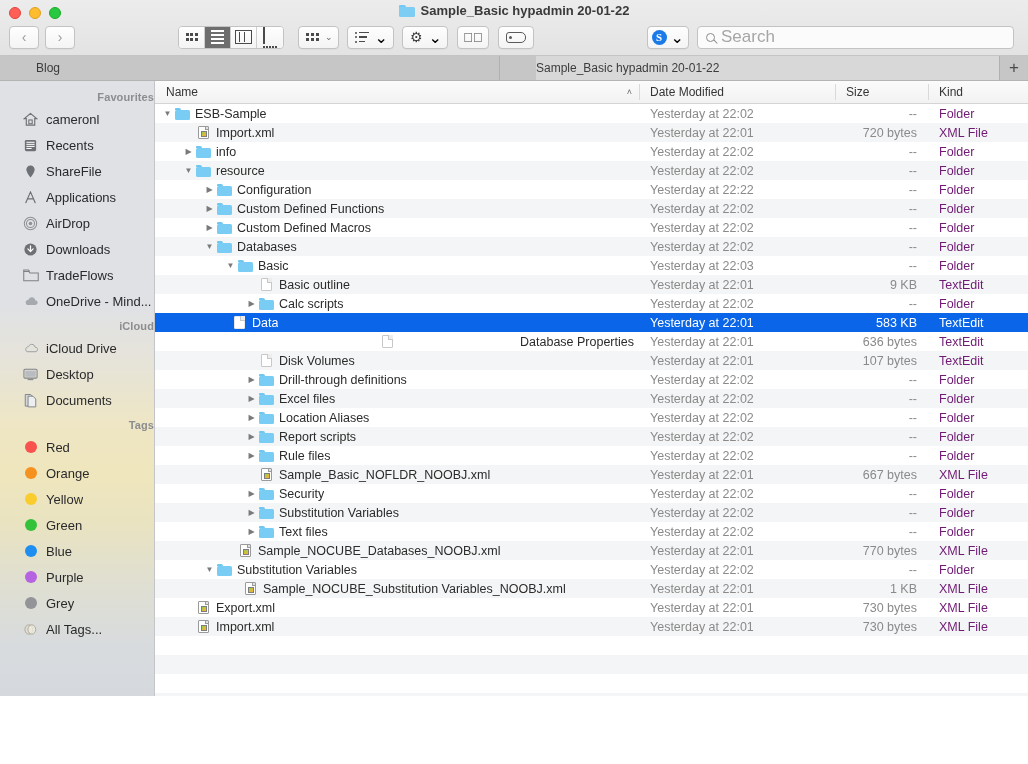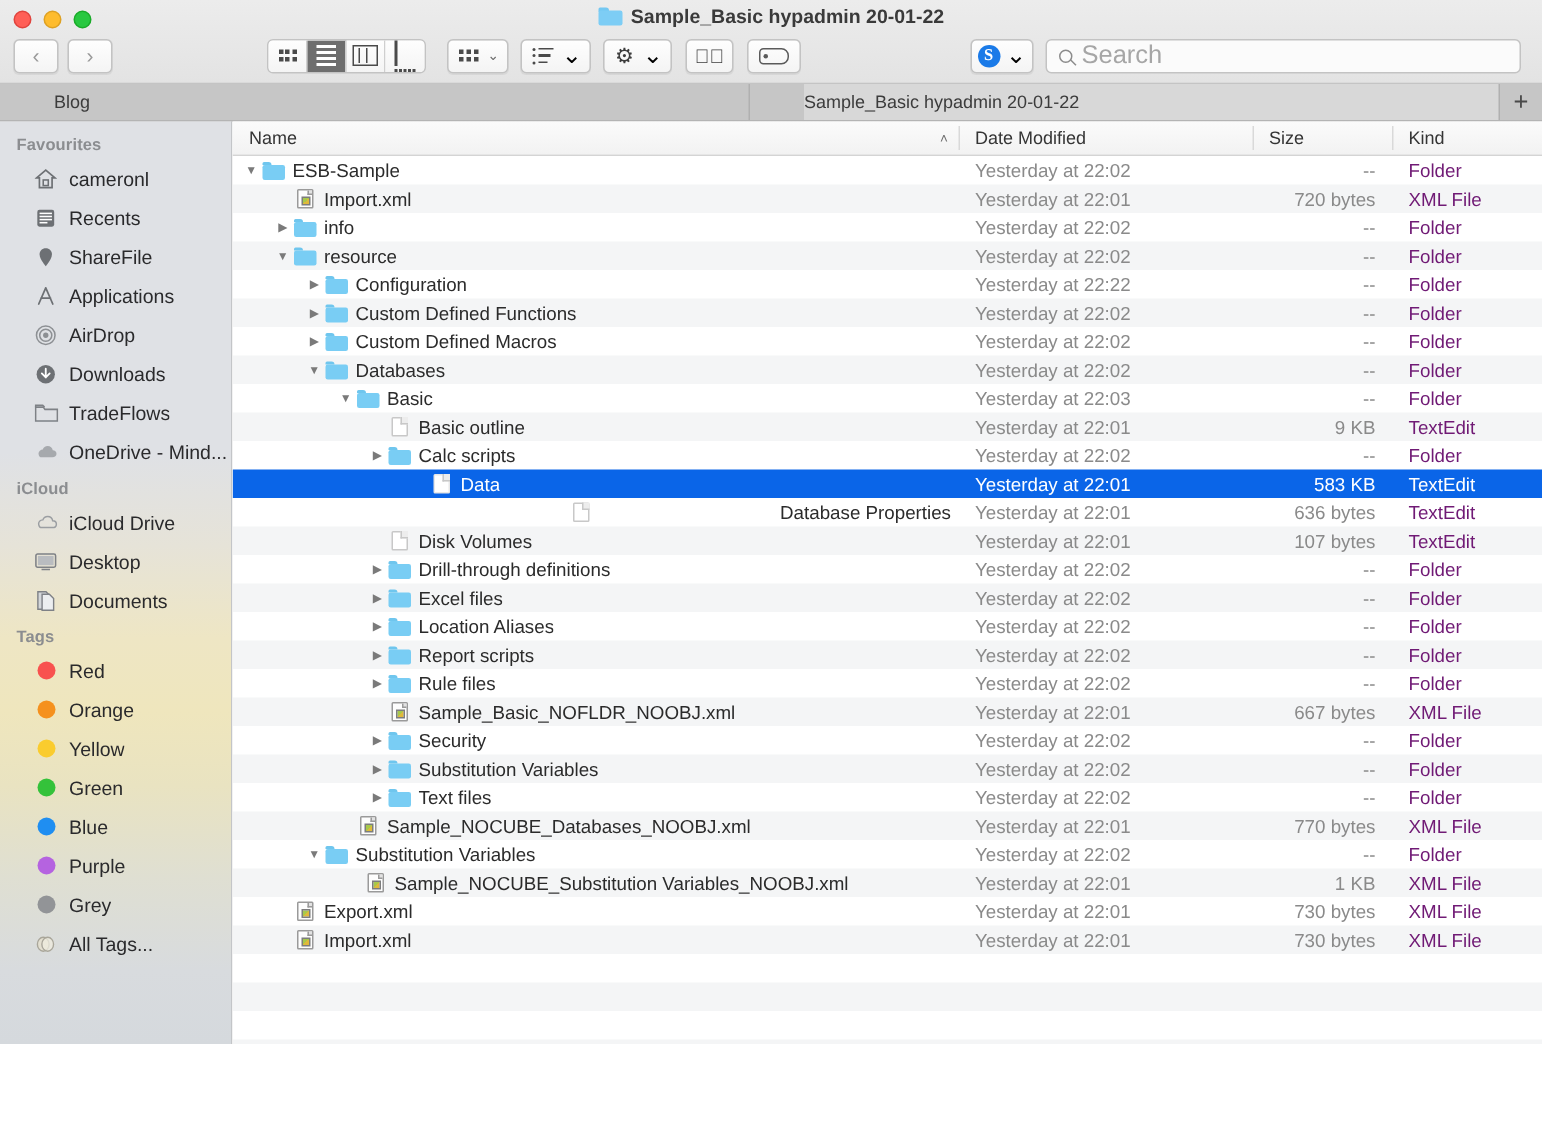--- a/index.html
+++ b/index.html
@@ -208,20 +208,21 @@
         #dfe1e5 0%, #dfe1e5 36%,
         #e6e3d8 46%,
         #eee6c4 56%,
         #efe6bd 64%,
         #e9e3c1 72%,
         #dfdfd2 82%,
         #d8dbde 92%, #d5d9dd 100%);
     border-right: 1px solid #c3c5c8;
     overflow: hidden;
     padding-top: 4px;
+    text-align: right;
   }
   .sb-header {
     font-size: 11px; color: #8b8d90; font-weight: bold;
     padding: 6px 0 3px 11px;
     letter-spacing: .1px;
   }
   .sb-item {
     height: 26px;
     display: flex; align-items: center; gap: 7px;
     padding-left: 22px;
@@ -783,21 +784,21 @@
               <span class="ico">
                 <span class="folder-ico"></span>
               </span>
               <span class="nm">Calc scripts</span>
             </div>
             <div class="c-date">Yesterday at 22:02</div>
             <div class="c-size">--</div>
             <div class="c-kind">Folder</div>
           </div>
           <div class="row selected">
-            <div class="c-name" style="padding-left: 118px;">
+            <div class="c-name" style="padding-left: 63px;">
               <span class="disc empty"></span>
               <span class="ico">
                 <span class="doc-ico"></span>
               </span>
               <span class="nm">Data</span>
             </div>
             <div class="c-date">Yesterday at 22:01</div>
             <div class="c-size">583 KB</div>
             <div class="c-kind">TextEdit</div>
           </div>

